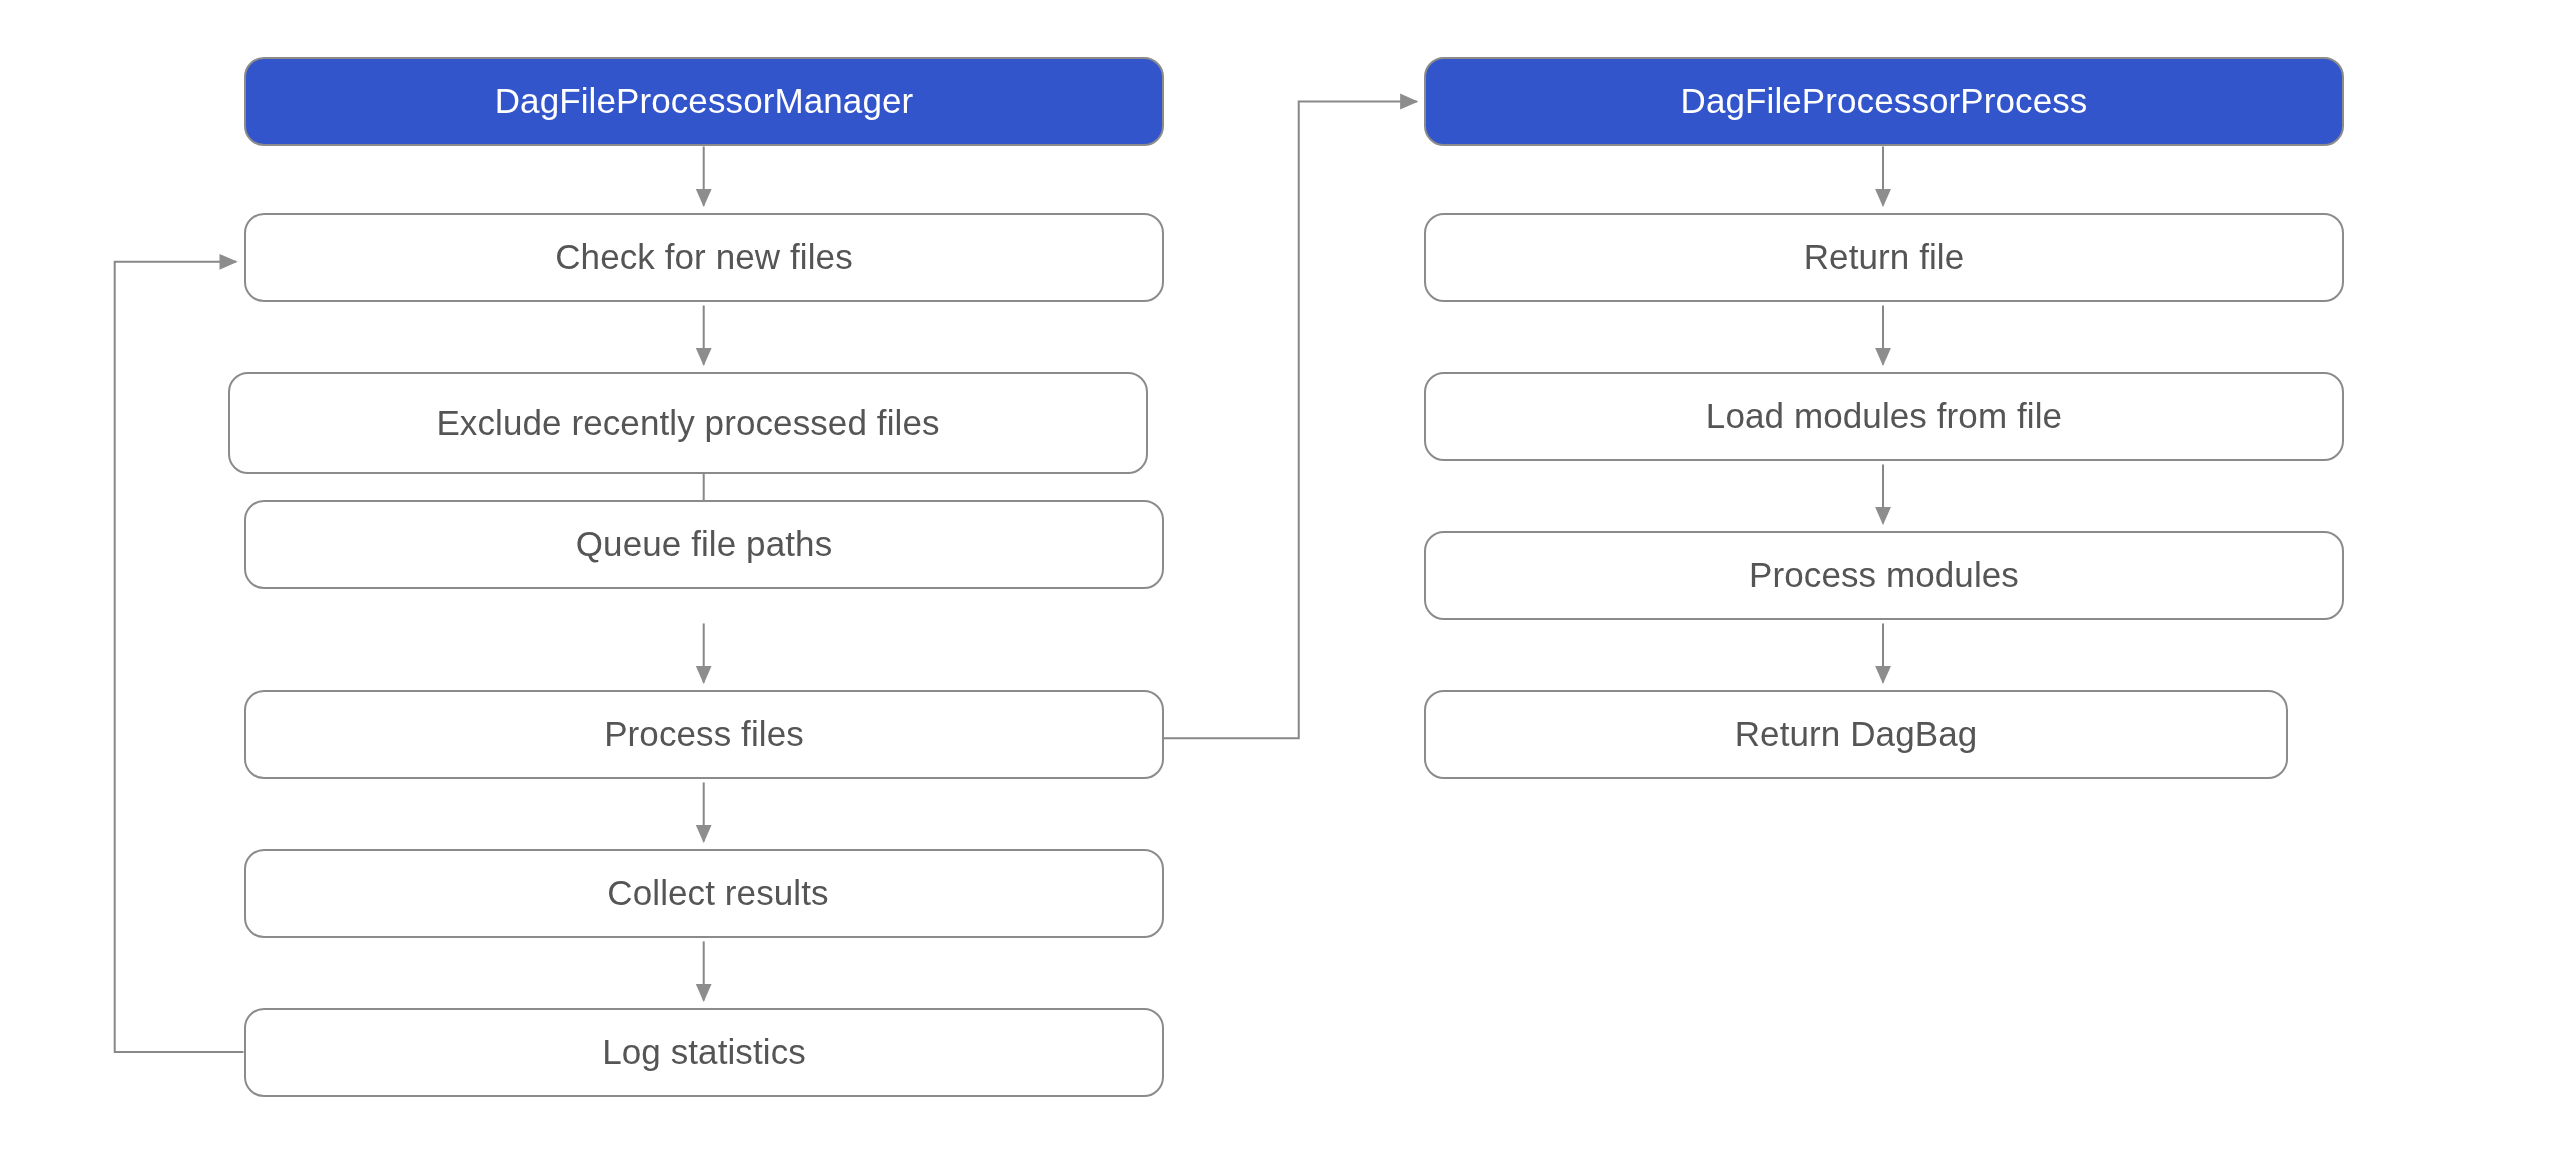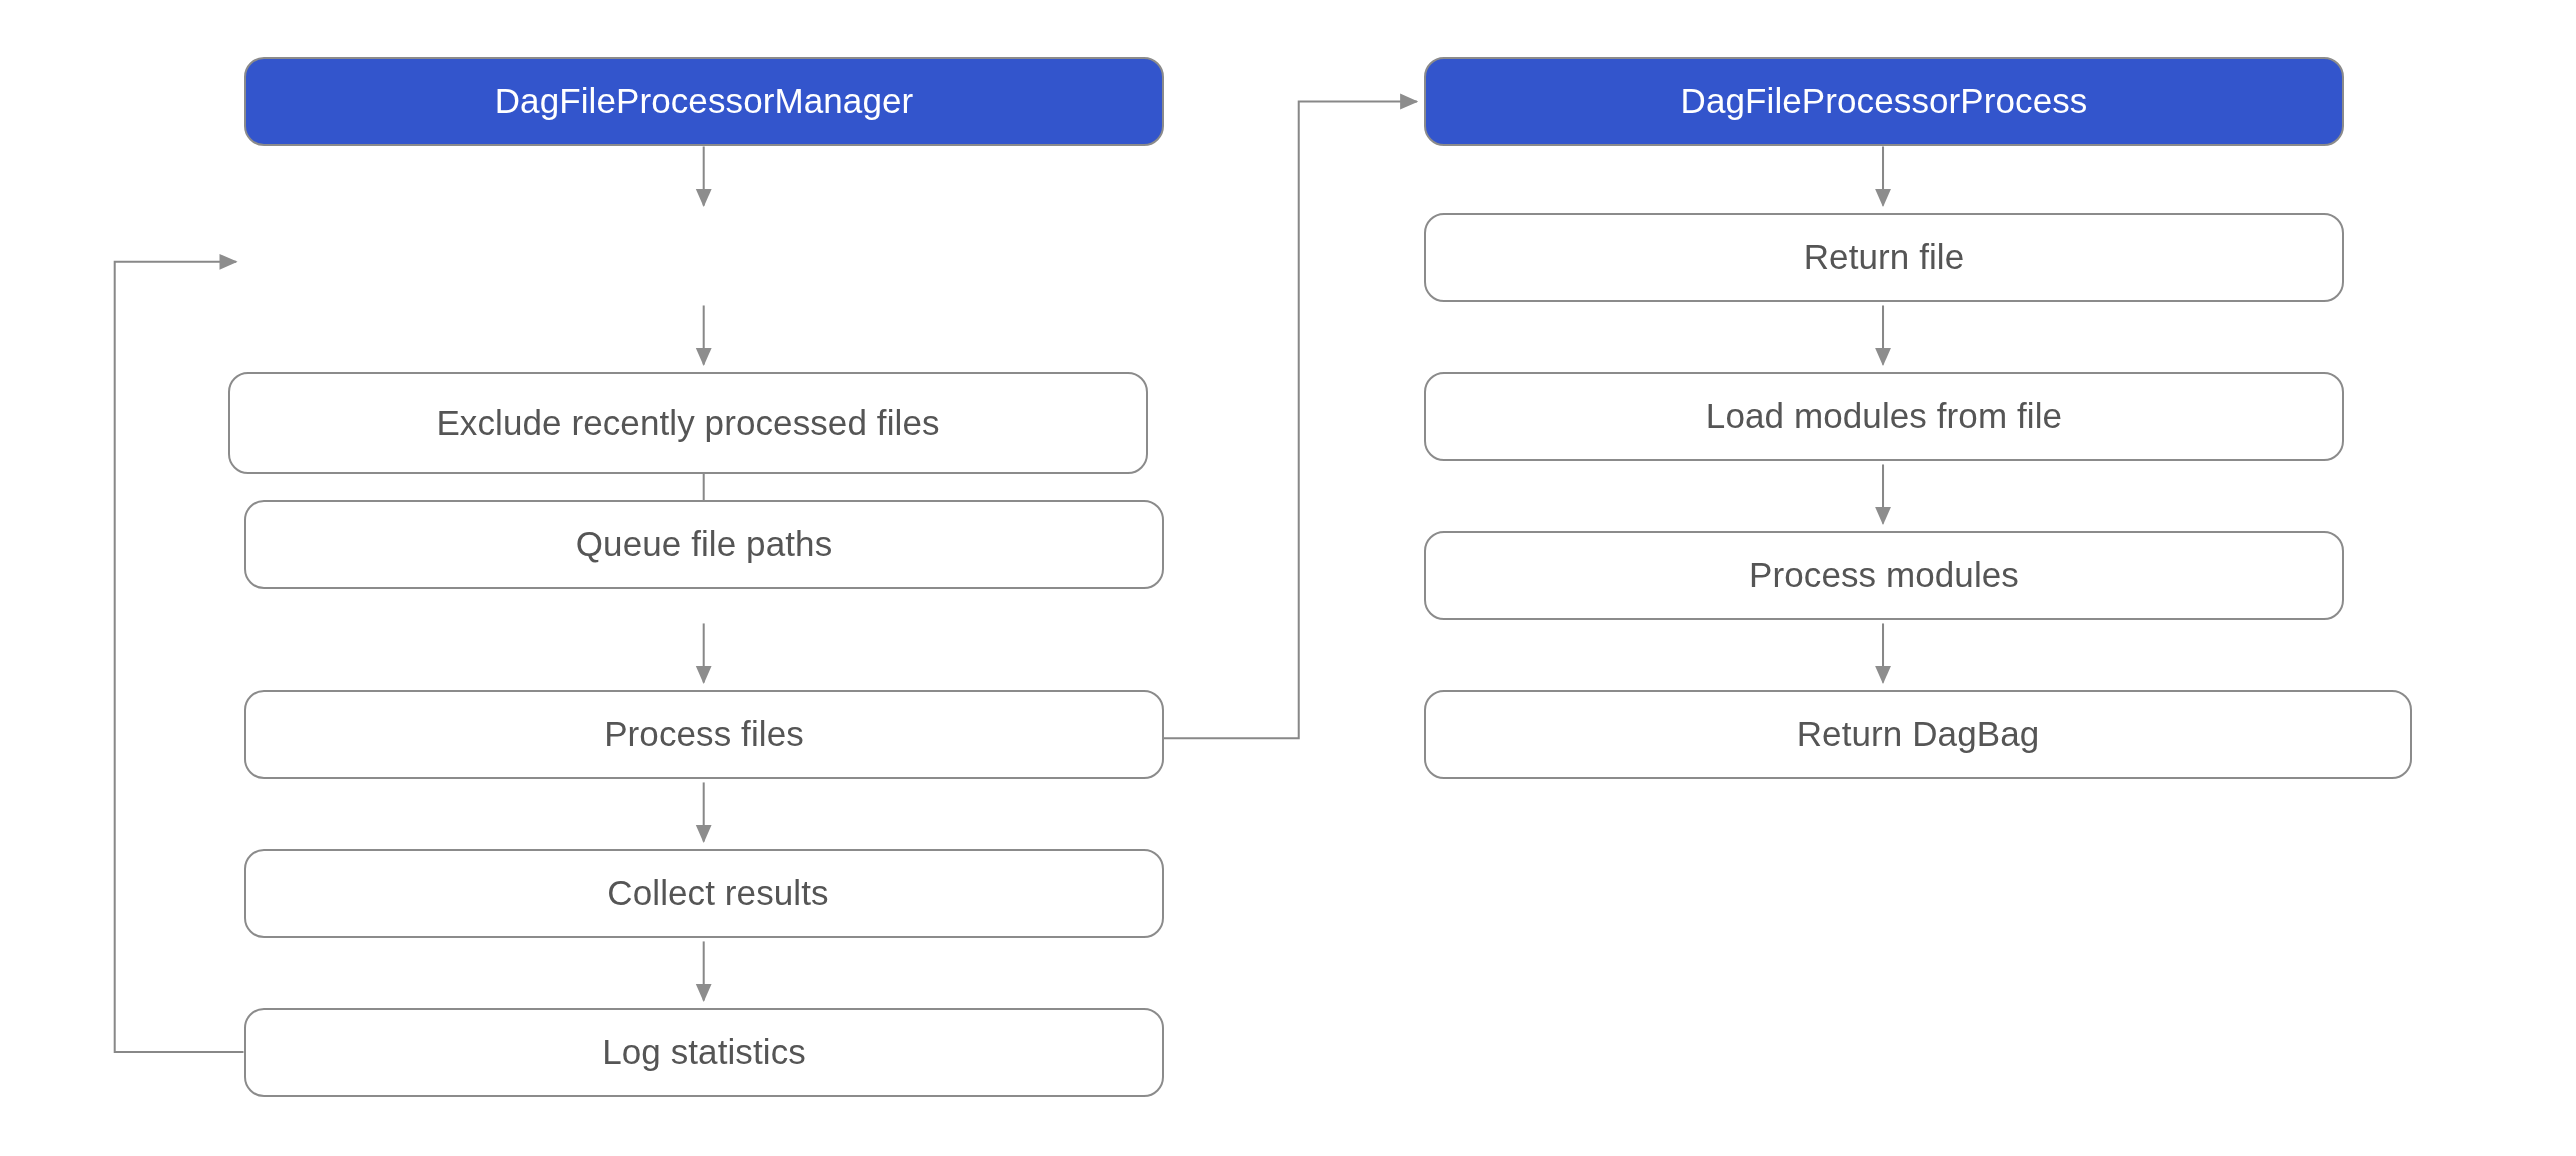--- a/index.html
+++ b/index.html
@@ -88,20 +88,23 @@
       <path d="M 2807 455 L 2807 543"></path>
       <path d="M 2807 692 L 2807 780"></path>
       <path d="M 2807 929 L 2807 1017"></path>
     </g>
   </svg>
 
   <div class="node node-header" style="left:244px; top:57px; width:920px; height:89px;">
     <span class="node-label">DagFileProcessorManager</span>
   </div>
 
+  <div class="node node-step" style="left:244px; top:213px; width:920px; height:89px;">
+    <span class="node-label">Check for new files</span>
+  </div>
 
   <div class="node node-step" style="left:228px; top:372px; width:920px; height:102px;">
     <span class="node-label">Exclude recently processed files</span>
   </div>
 
   <div class="node node-step" style="left:244px; top:500px; width:920px; height:89px;">
     <span class="node-label">Queue file paths</span>
   </div>
 
   <div class="node node-step" style="left:244px; top:690px; width:920px; height:89px;">
@@ -125,18 +128,18 @@
   </div>
 
   <div class="node node-step" style="left:1424px; top:372px; width:920px; height:89px;">
     <span class="node-label">Load modules from file</span>
   </div>
 
   <div class="node node-step" style="left:1424px; top:531px; width:920px; height:89px;">
     <span class="node-label">Process modules</span>
   </div>
 
-  <div class="node node-step" style="left:1424px; top:690px; width:988px; height:89px;">
+  <div class="node node-step" style="left:1424px; top:690px; width:864px; height:89px;">
     <span class="node-label">Return DagBag</span>
   </div>
 
 </div>
 
 
 </body></html>

